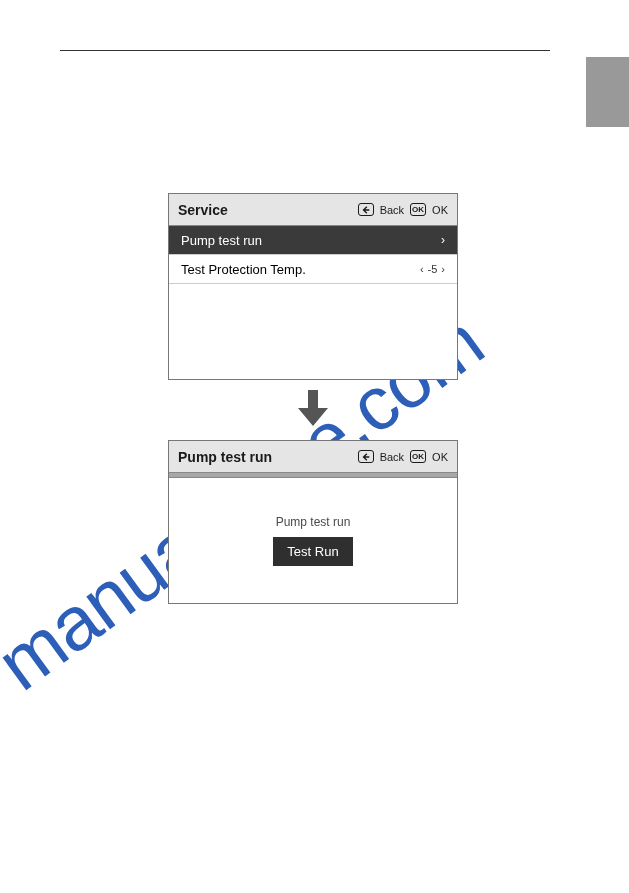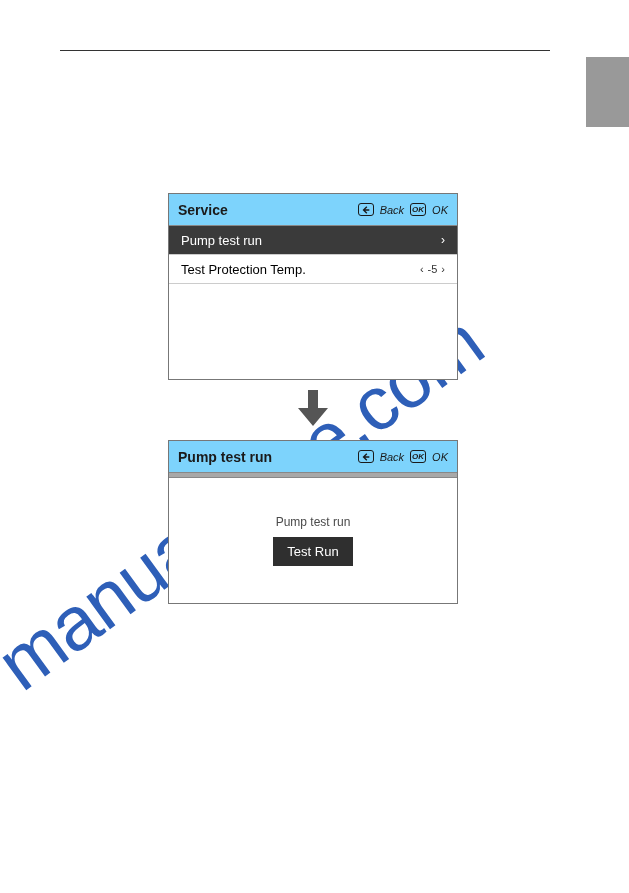--- a/index.html
+++ b/index.html
@@ -45,40 +45,39 @@
       left: 168px;
       top: 193px;
       width: 290px;
     }
     .screen {
       border: 1px solid #777;
       background: #fff;
       width: 290px;
     }
     .screen-header {
-      background: #7dd3fc;
+      background: #e5e5e5;
       height: 32px;
       padding: 4px 9px;
       display: flex;
       align-items: center;
       justify-content: space-between;
       border-bottom: 1px solid #888;
     }
     .screen-title {
       font-size: 14px;
       font-weight: bold;
       color: #1a1a1a;
     }
     .header-actions {
       display: flex;
       align-items: center;
       gap: 6px;
       font-size: 11px;
       color: #1a1a1a;
-      font-style: italic;
     }
     .icon-box {
       display: inline-flex;
       align-items: center;
       justify-content: center;
       border: 1.5px solid #1a1a1a;
       border-radius: 3px;
       width: 16px;
       height: 13px;
       font-size: 8px;

